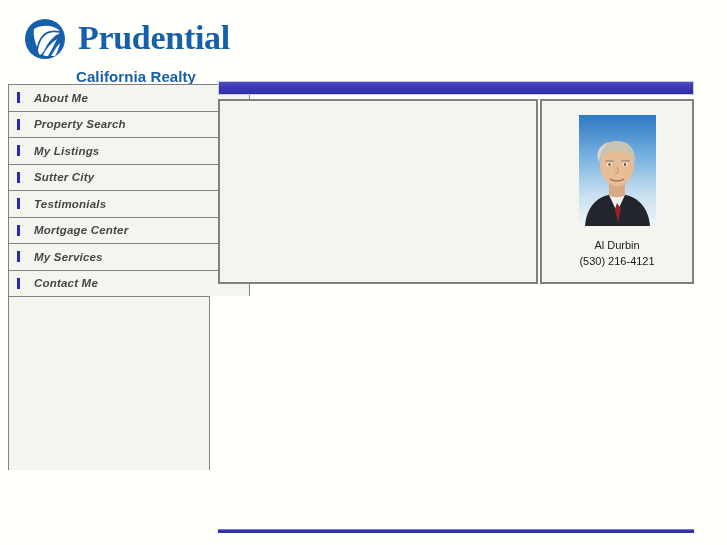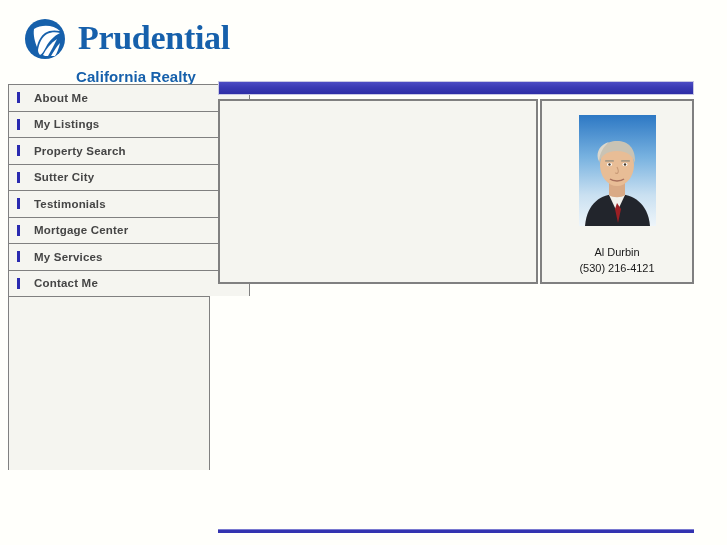--- a/index.html
+++ b/index.html
@@ -73,20 +73,21 @@
     position: relative;
     box-sizing: border-box;
     width: 242px;
     height: 26.5px;
     border: 1px solid #808080;
     border-bottom: none;
     background: #f5f5f0;
     display: flex;
     align-items: center;
     cursor: pointer;
+    font-style: italic;
   }
   .nav-item:first-child {
     border-top: 1px solid #808080;
   }
   .nav-bullet {
     display: inline-block;
     width: 3px;
     height: 11px;
     background: #2a2ab0;
     margin-left: 8px;
@@ -154,21 +155,21 @@
   }
   #agent-photo {
     position: relative;
     width: 77px;
     height: 111px;
     margin-top: 14px;
     background: linear-gradient(to bottom, #2d78c4 0%, #67a8dc 35%, #bcd9ee 70%, #e8f1f8 100%);
     overflow: hidden;
   }
   #agent-name {
-    margin-top: 20px;
+    margin-top: 13px;
     font-size: 11px;
     color: #1a1a1a;
     white-space: nowrap;
   }
   #agent-phone {
     margin-top: 4px;
     font-size: 11px;
     color: #1a1a1a;
     white-space: nowrap;
   }
@@ -206,26 +207,26 @@
 
 <nav id="sidebar">
 
   <div class="nav-item">
     <span class="nav-bullet"></span>
     <span class="nav-label">About Me</span>
   </div>
 
   <div class="nav-item">
     <span class="nav-bullet"></span>
+    <span class="nav-label">Property Search</span>
+  </div>
+
+  <div class="nav-item">
+    <span class="nav-bullet"></span>
     <span class="nav-label">My Listings</span>
-  </div>
-
-  <div class="nav-item">
-    <span class="nav-bullet"></span>
-    <span class="nav-label">Property Search</span>
   </div>
 
   <div class="nav-item">
     <span class="nav-bullet"></span>
     <span class="nav-label">Sutter City</span>
   </div>
 
   <div class="nav-item">
     <span class="nav-bullet"></span>
     <span class="nav-label">Testimonials</span>

